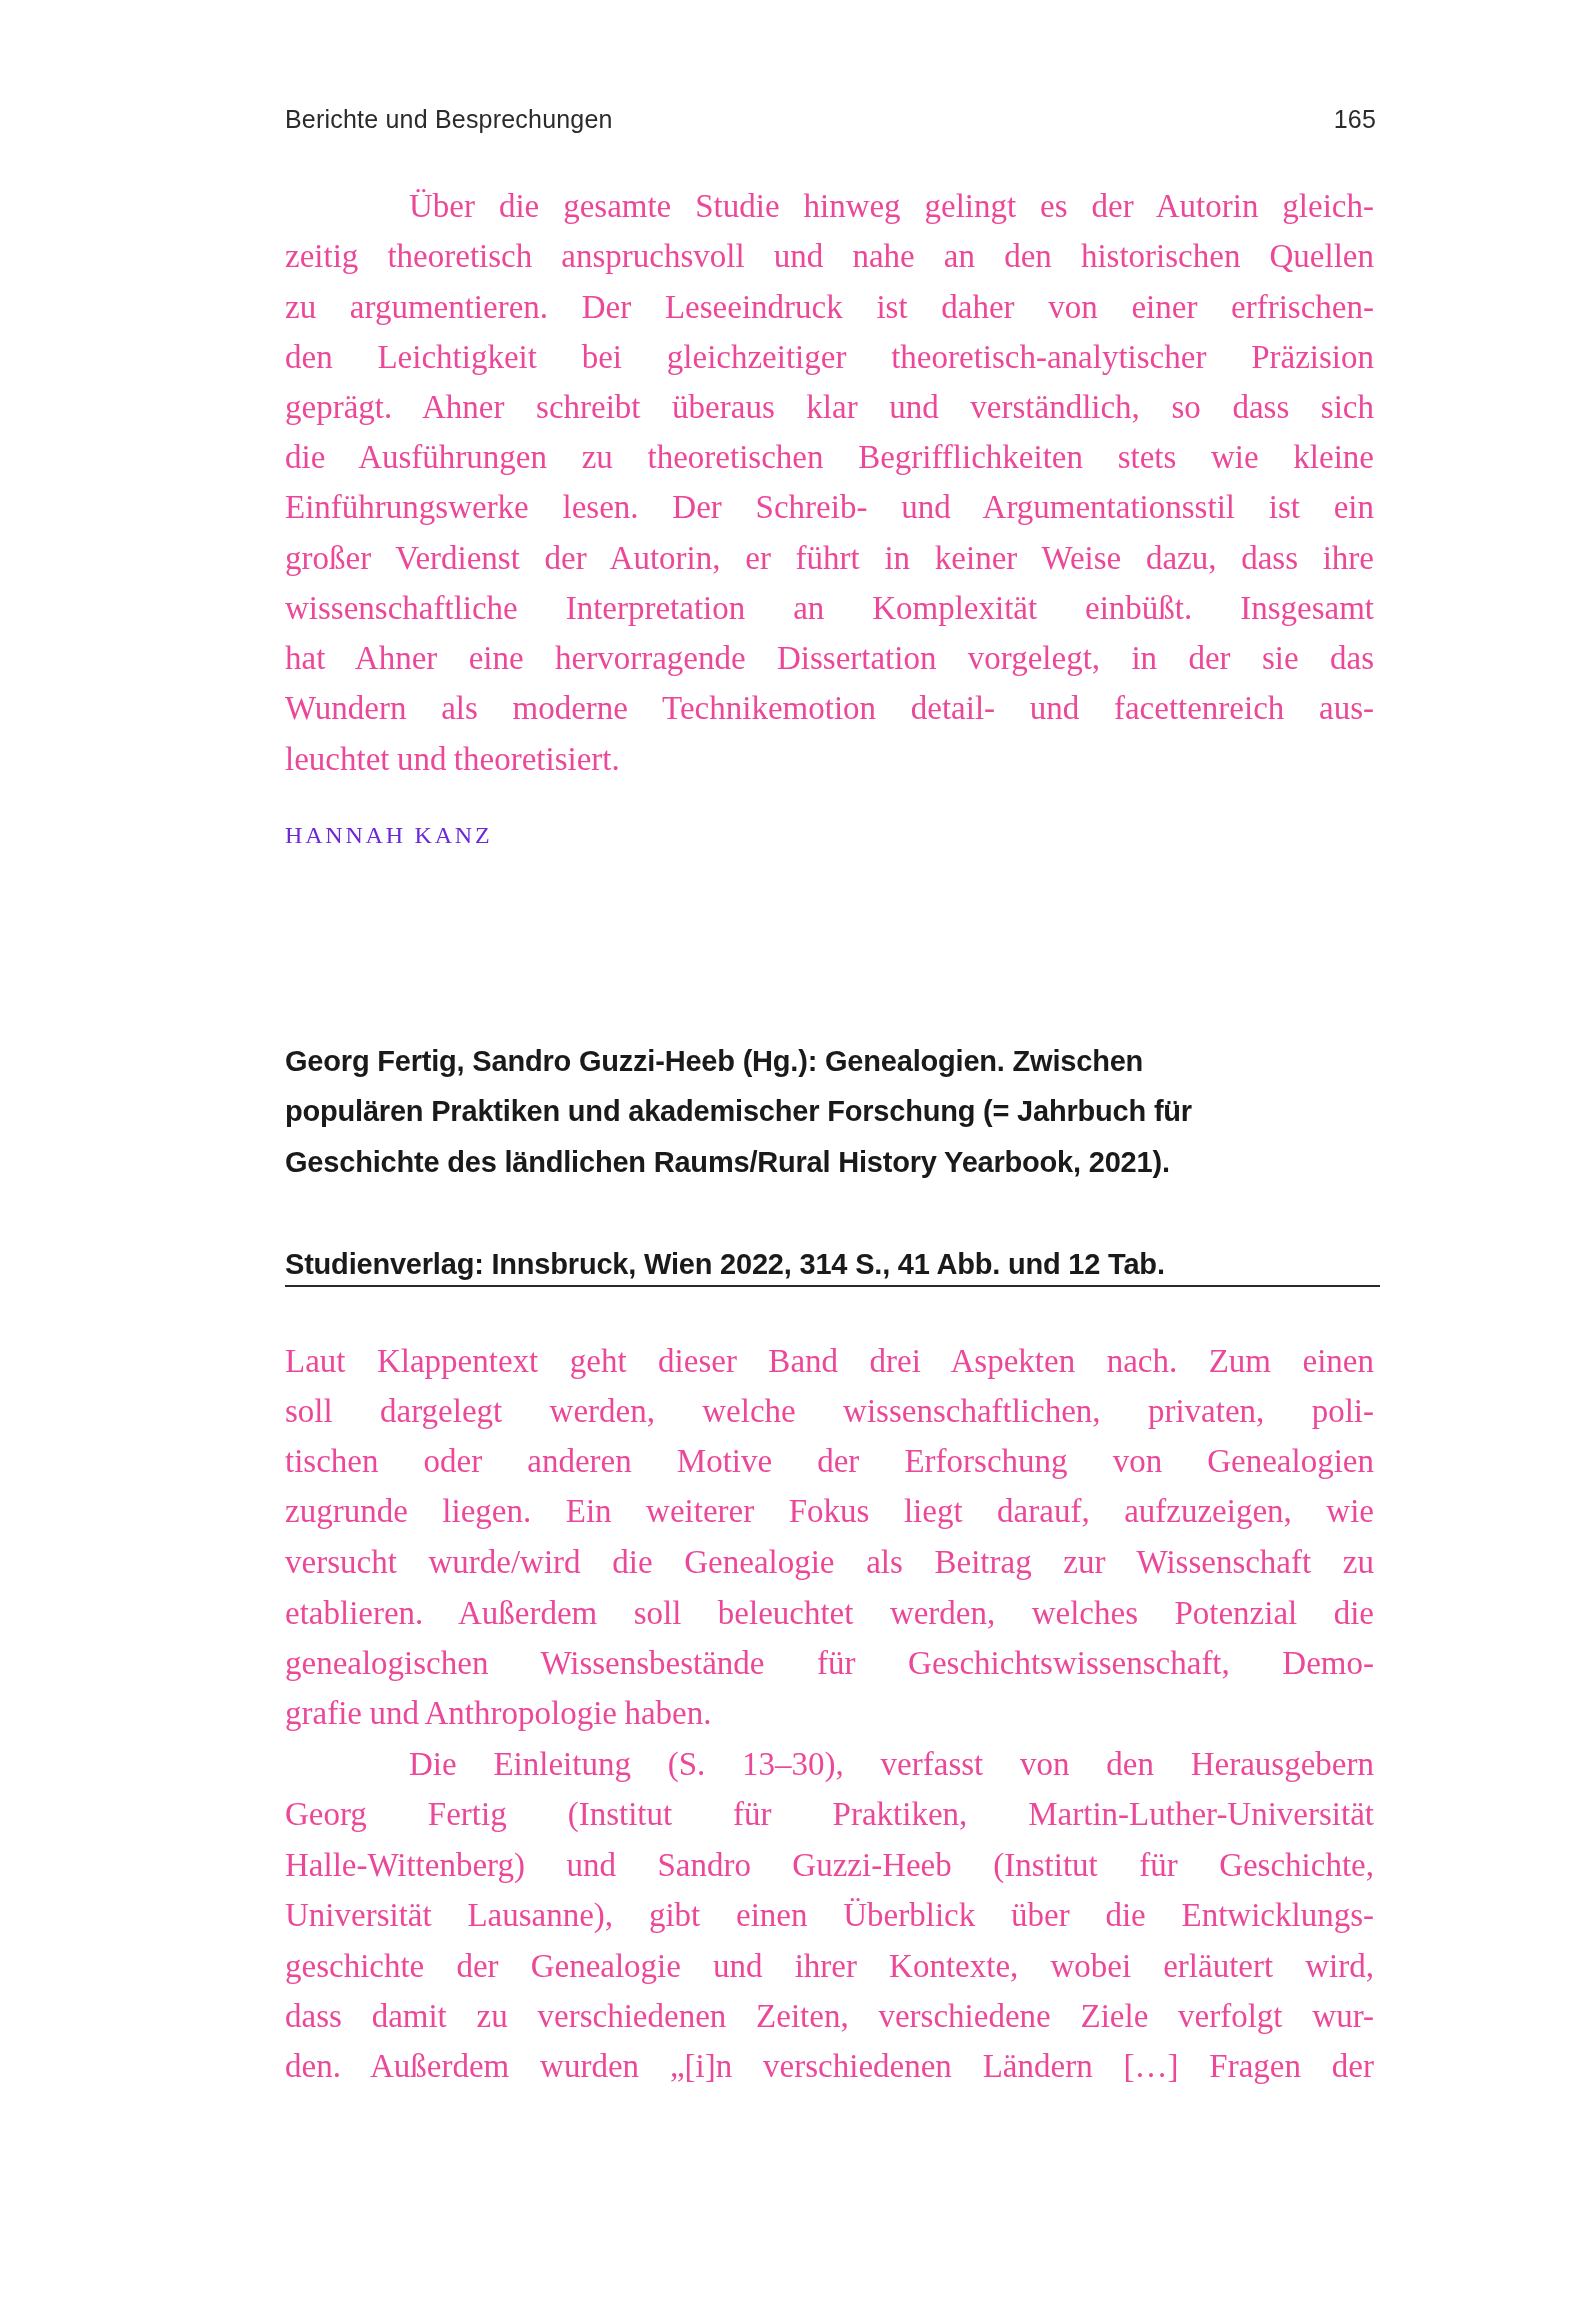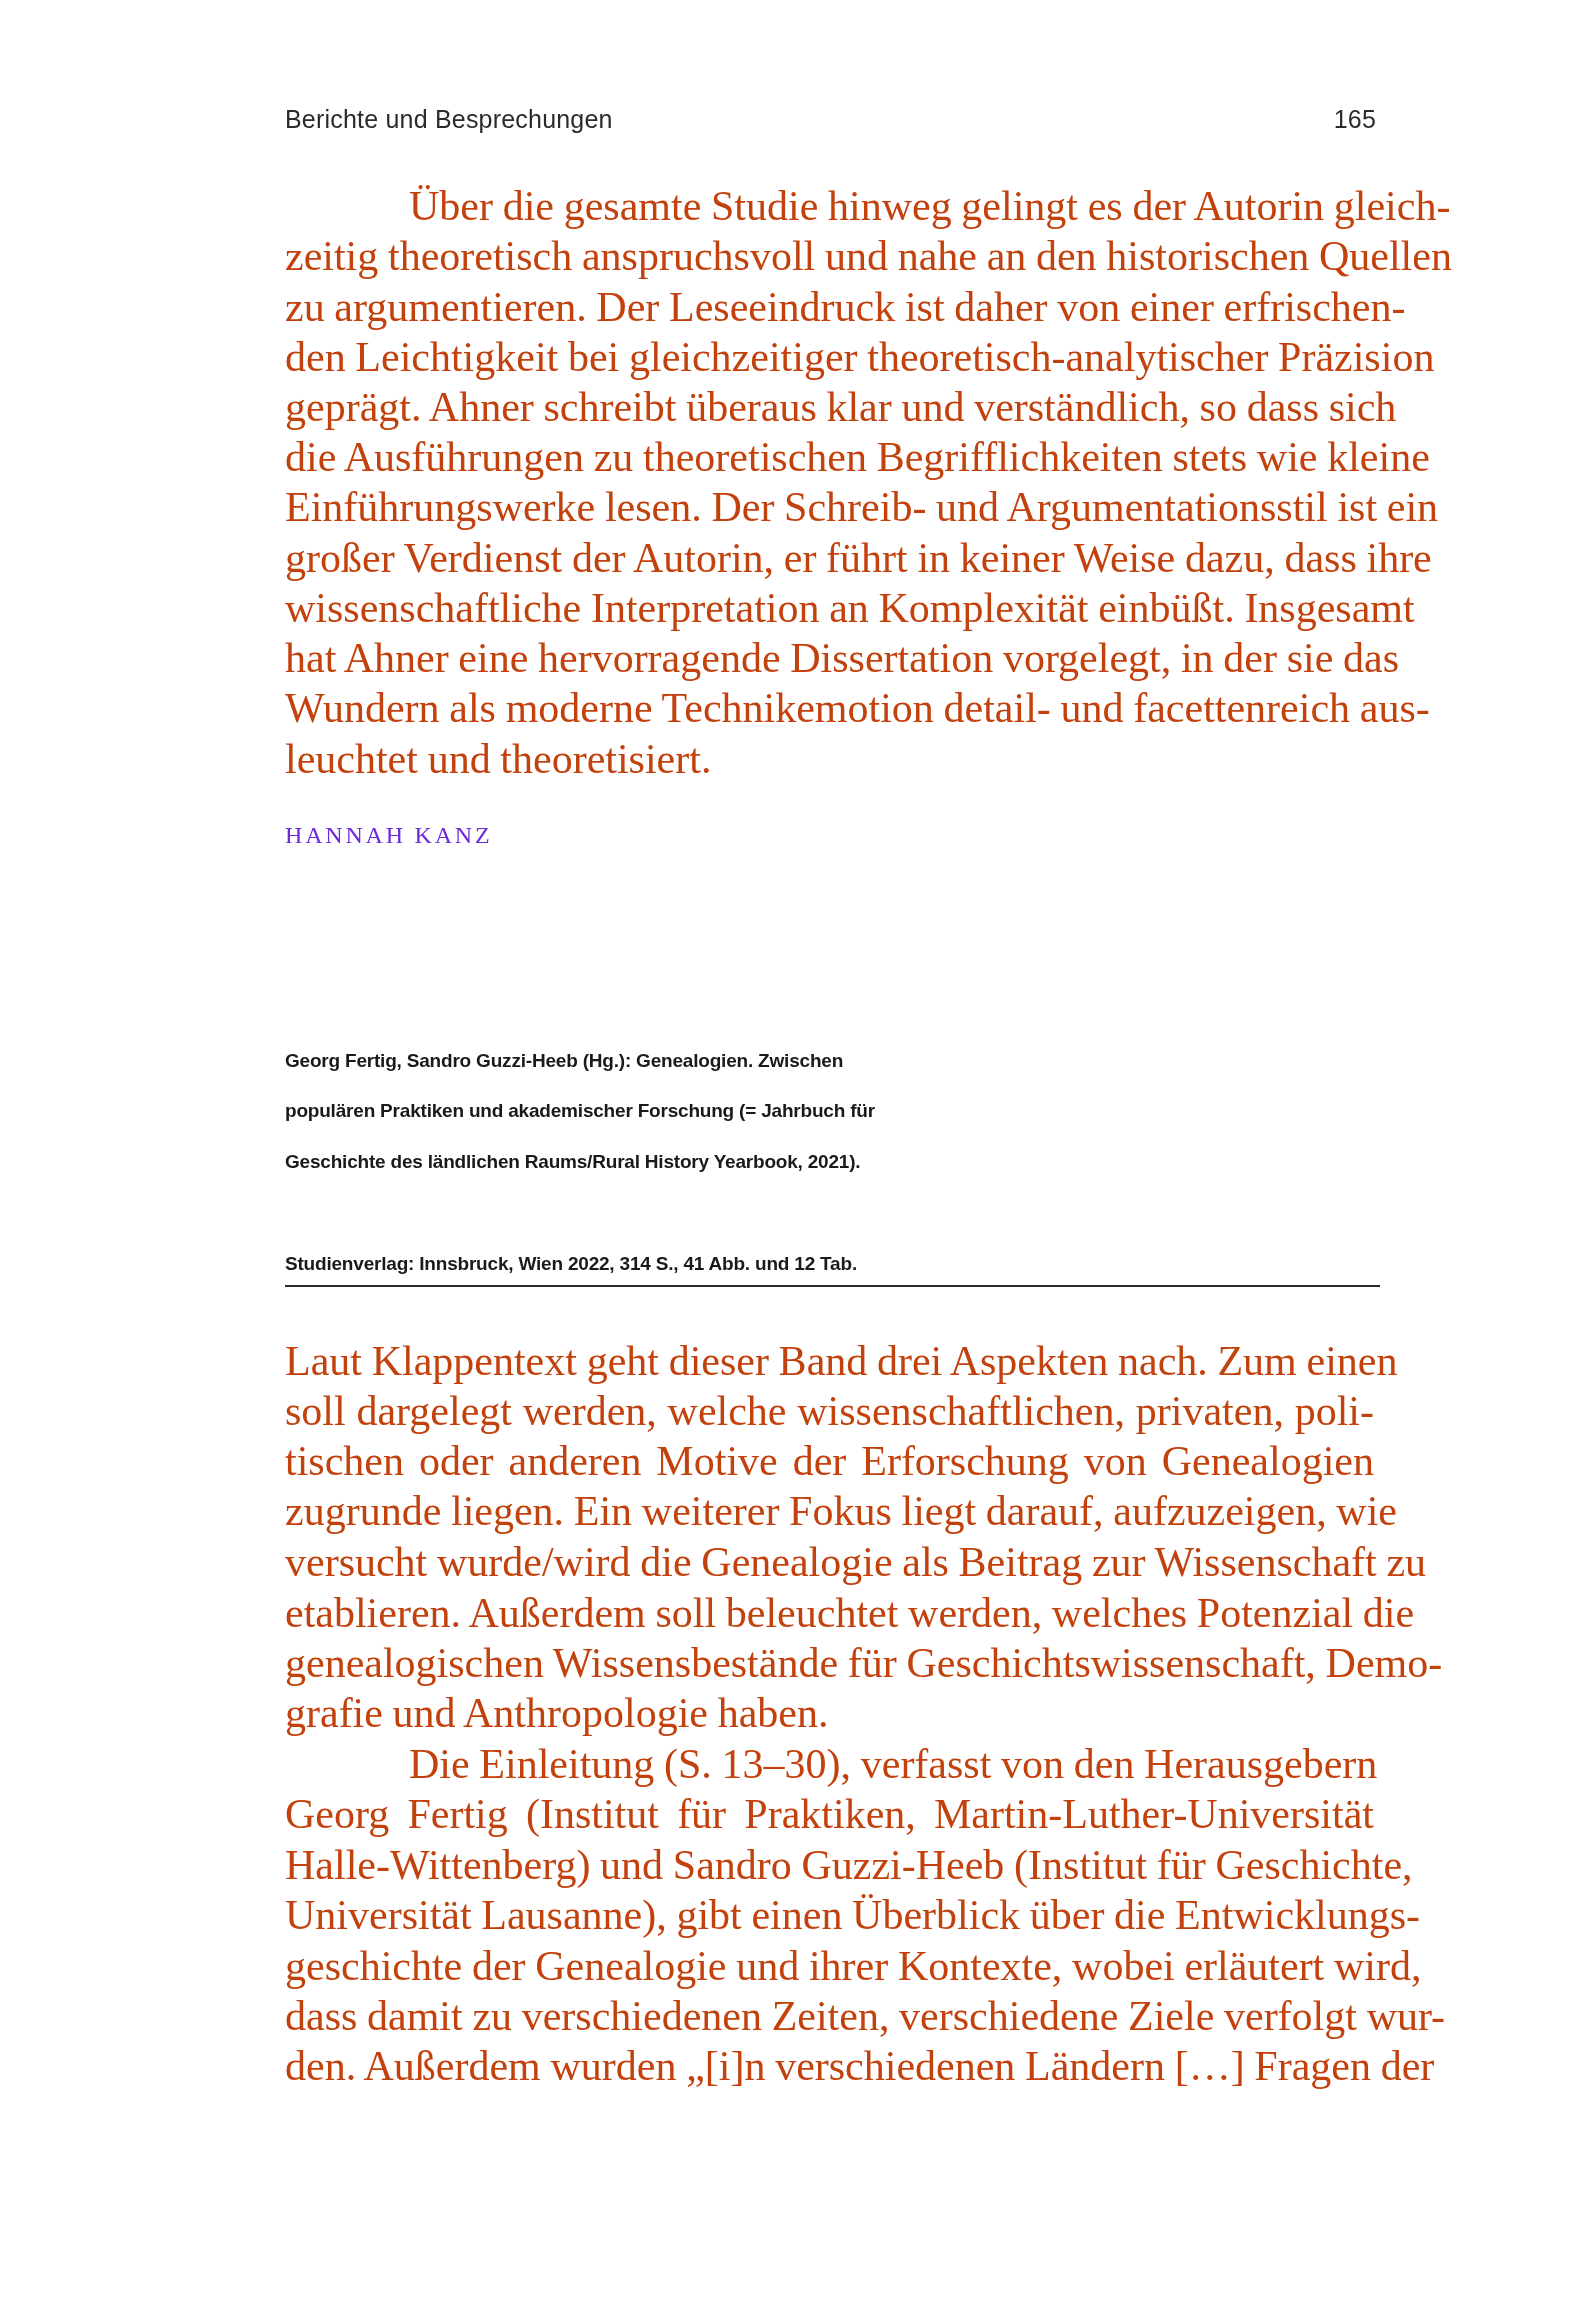--- a/index.html
+++ b/index.html
@@ -33,25 +33,25 @@
       justify-content: space-between;
       align-items: baseline;
       letter-spacing: 0.2px;
     }
     .line {
       position: absolute;
       left: 285px;
       width: 1089px;
       height: 50px;
       font-family: "Liberation Serif", serif;
-      font-size: 42px;
+      font-size: 33px;
       line-height: 50px;
       white-space: nowrap;
       overflow: visible;
-      color: #c2410c;
+      color: #ec4899;
       text-align: justify;
       text-align-last: justify;
       word-spacing: -0.8px;
     }
     .line.last {
       text-align-last: left;
     }
     .line.indent {
       left: 409px;
       width: 965px;
@@ -64,21 +64,21 @@
       font-size: 24px;
       letter-spacing: 2.8px;
       color: #6d28d9;
       line-height: 35px;
     }
     .heading-line {
       position: absolute;
       left: 285px;
       font-family: "Liberation Sans", sans-serif;
       font-weight: bold;
-      font-size: 19px;
+      font-size: 29px;
       line-height: 50px;
       height: 50px;
       color: #1a1a1a;
       white-space: nowrap;
       letter-spacing: -0.2px;
     }
     .rule {
       position: absolute;
       left: 285px;
       top: 1285px;

